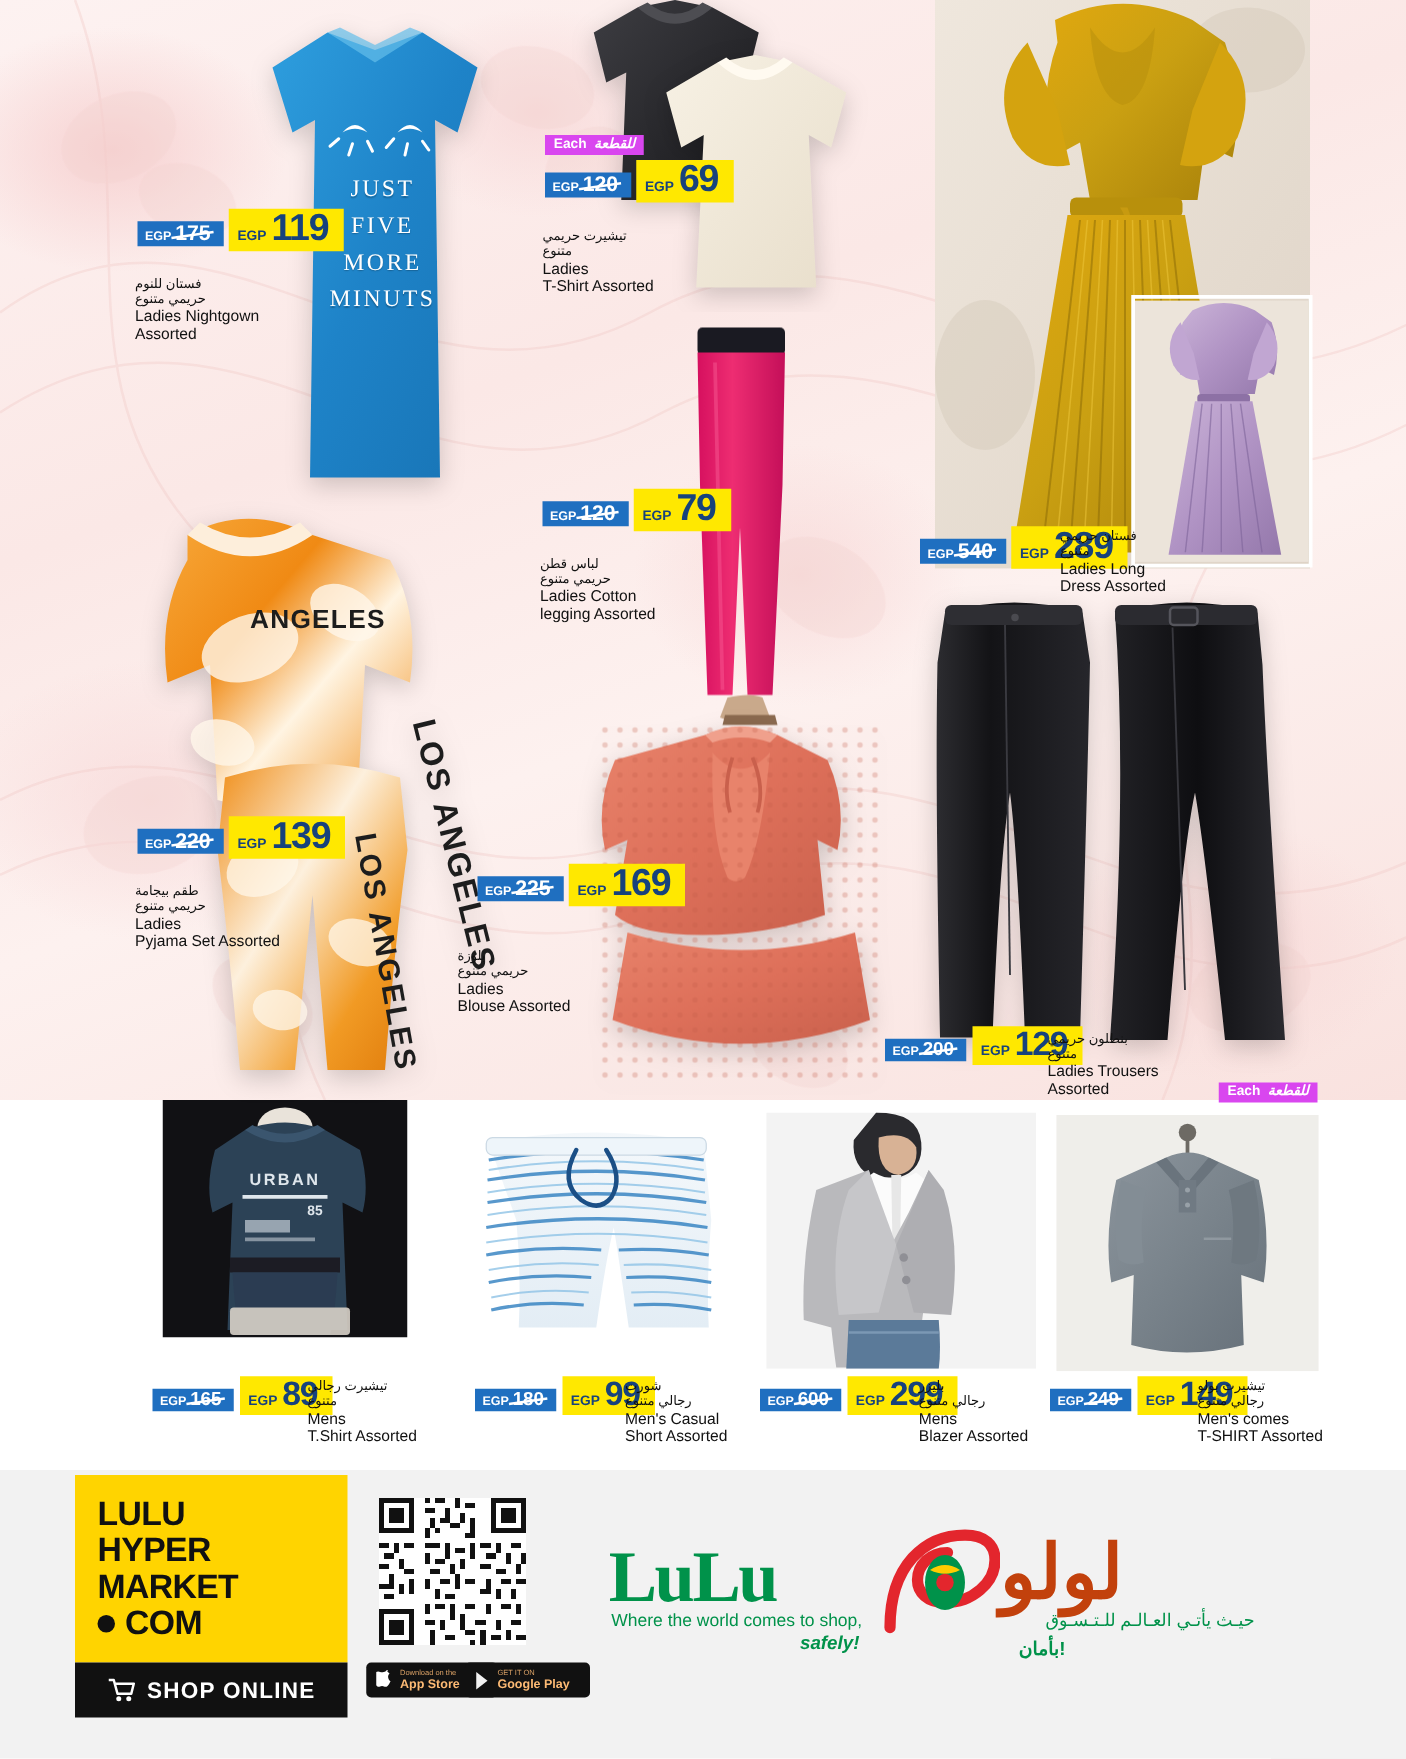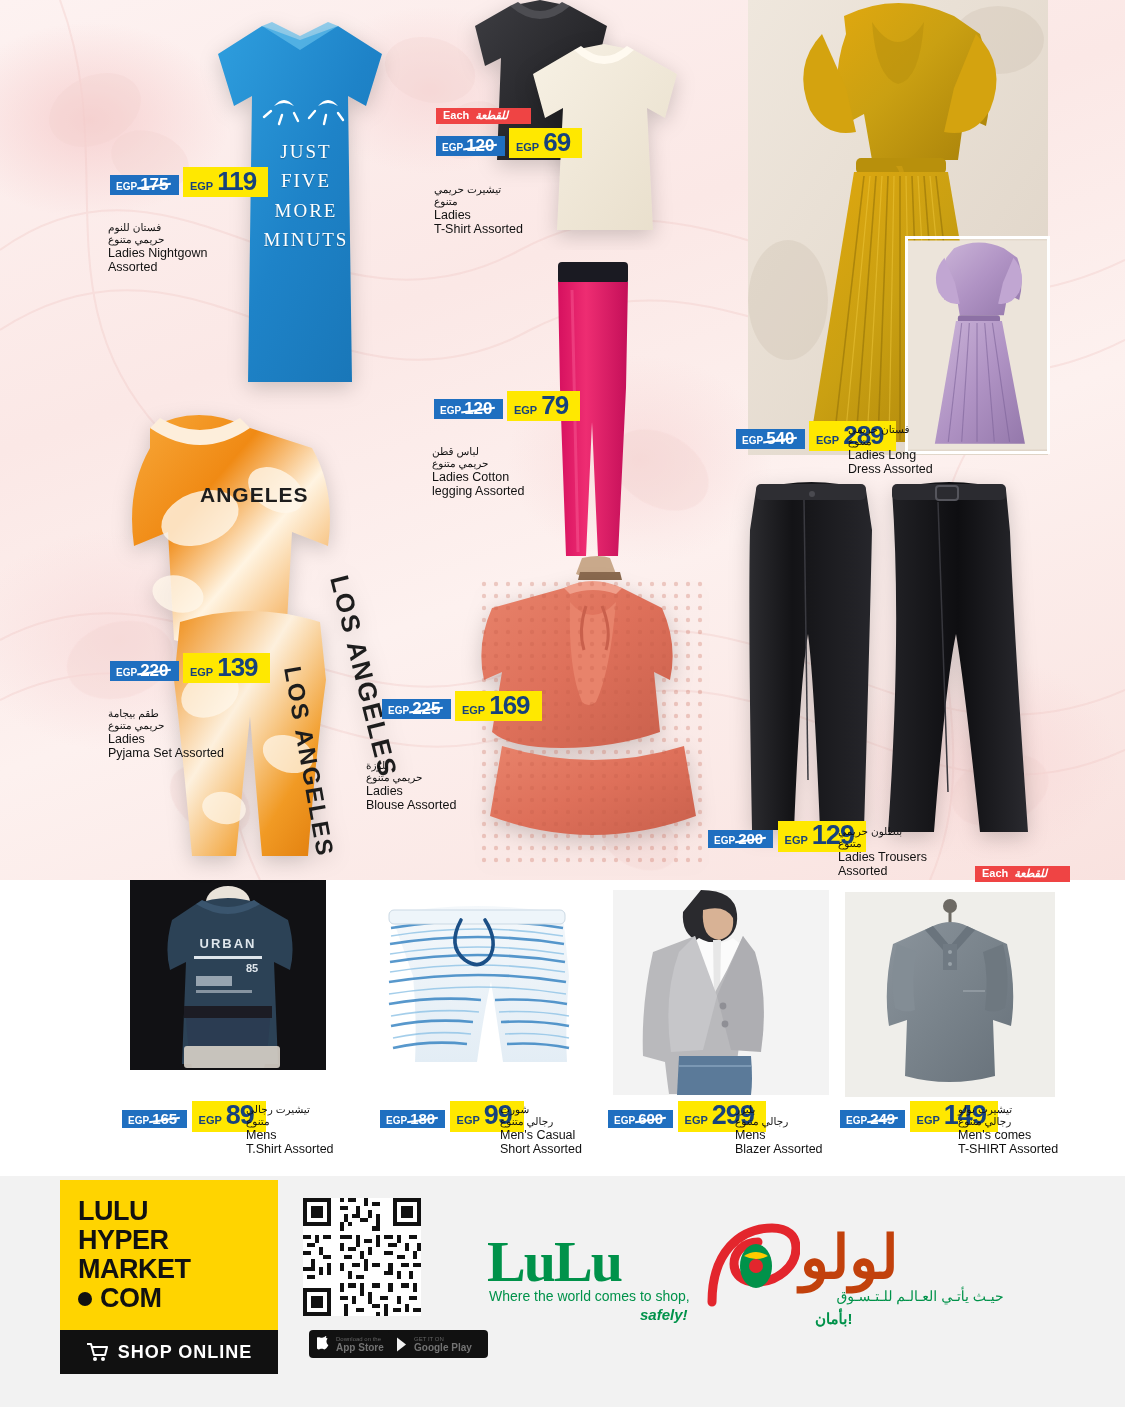--- a/index.html
+++ b/index.html
@@ -42,31 +42,31 @@
   .tag .old .num::after {
     content:""; position:absolute; left:-3px; right:-3px; top:52%; height:2px;
     background:#fff; transform:rotate(-8deg);
   }
   .tag .new {
     background:#ffe800; color:#17427c; display:inline-flex; align-items:baseline;
     padding:1px 12px 3px 7px; line-height:1; font-weight:bold;
     margin-top:-1px;
   }
   .tag .new .cur { font-size:11px; margin-right:4px; color:#17427c; }
-  .tag .new .num { font-size:26px; letter-spacing:-1px; }
+  .tag .new .num { font-size:30px; letter-spacing:-1px; }
   .tag.small .new .num { font-size:27px; }
   .tag.small .old .num { font-size:15px; }
 
   .desc { position:absolute; z-index:20; line-height:1.12; }
   .desc .ar { font-size:10.5px; color:#111; text-align:left; direction:rtl; }
   .desc .en { font-size:12.5px; color:#111; }
 
   .each {
-    position:absolute; z-index:25; background:#ef4444; color:#fff;
-    font-size:11px; font-weight:bold; padding:2px 23px 3px 7px;
+    position:absolute; z-index:25; background:#d946ef; color:#fff;
+    font-size:11px; font-weight:bold; padding:2px 7px 3px 7px;
     display:flex; gap:6px; align-items:center; line-height:1;
   }
   .each .ar { font-weight:bold;font-style:italic; }
 
   
   .photo { position:absolute; z-index:5; overflow:hidden; }
 
   
   .bottomrow { position:absolute; left:0; top:880px; width:1125px; height:300px; }
   .pbox { position:absolute; background:#fff; }
@@ -82,22 +82,22 @@
     padding-left:18px;
   }
   .lulu-yellow div { font-size:27px; font-weight:bold; color:#111; line-height:1.08; letter-spacing:-.5px;}
   .lulu-black {
     position:absolute; left:60px; top:1330px; width:218px; height:44px;
     background:#111; color:#fff; display:flex; align-items:center; justify-content:center;
     gap:10px; font-size:18px; font-weight:bold; letter-spacing:1px;
   }
   .qr { position:absolute; left:303px; top:1198px; width:118px; height:118px; }
   .store-btn {
-    position:absolute; height:28px; background:#111; border-radius:4px; color:#737373;
-    display:flex; align-items:center; gap:5px; padding:0 8px;margin-left:16px;
+    position:absolute; height:28px; background:#111; border-radius:4px; color:#fdba74;
+    display:flex; align-items:center; gap:5px; padding:0 8px;
   }
   .store-btn .l1 { font-size:6px; line-height:1; opacity:.85;}
   .store-btn .l2 { font-size:10px; font-weight:bold; line-height:1.1;}
   .lulu-logo-en {
     position:absolute; left:487px; top:1228px;
     font-family:"Liberation Serif", serif; font-size:58px; font-weight:bold;
     color:#00924a; letter-spacing:-2px;
   }
   .lulu-tag-en {
     position:absolute; left:489px; top:1288px; font-size:14px; color:#00924a;

